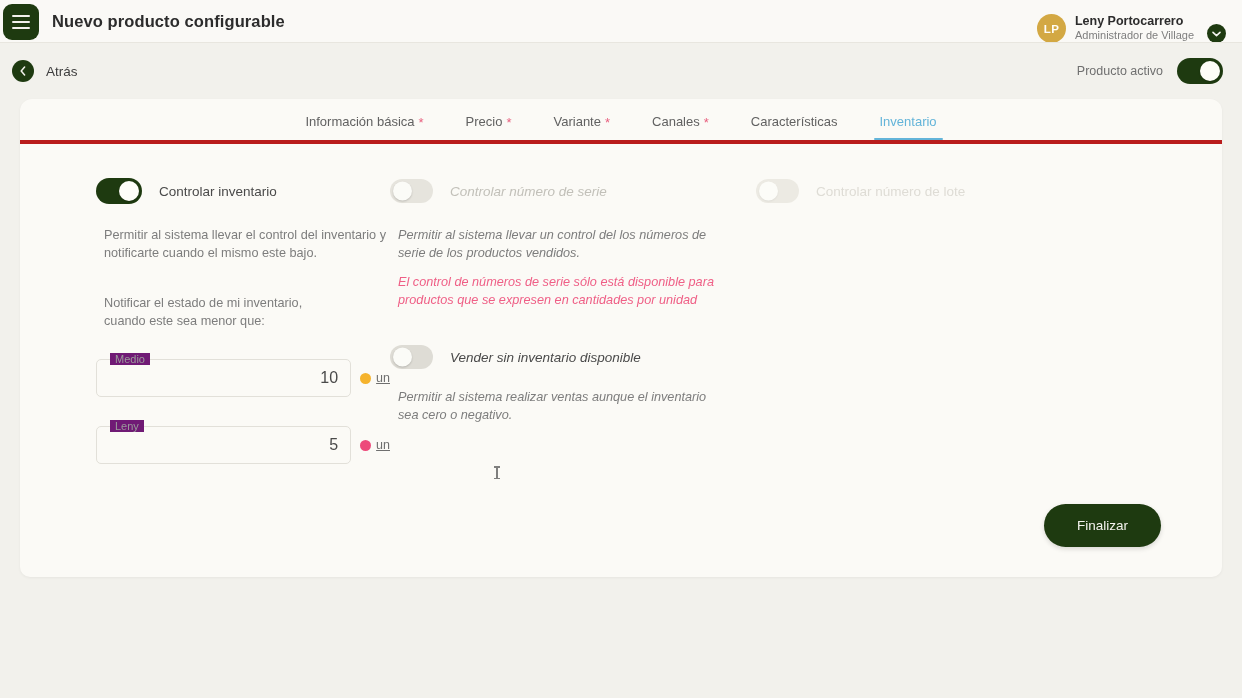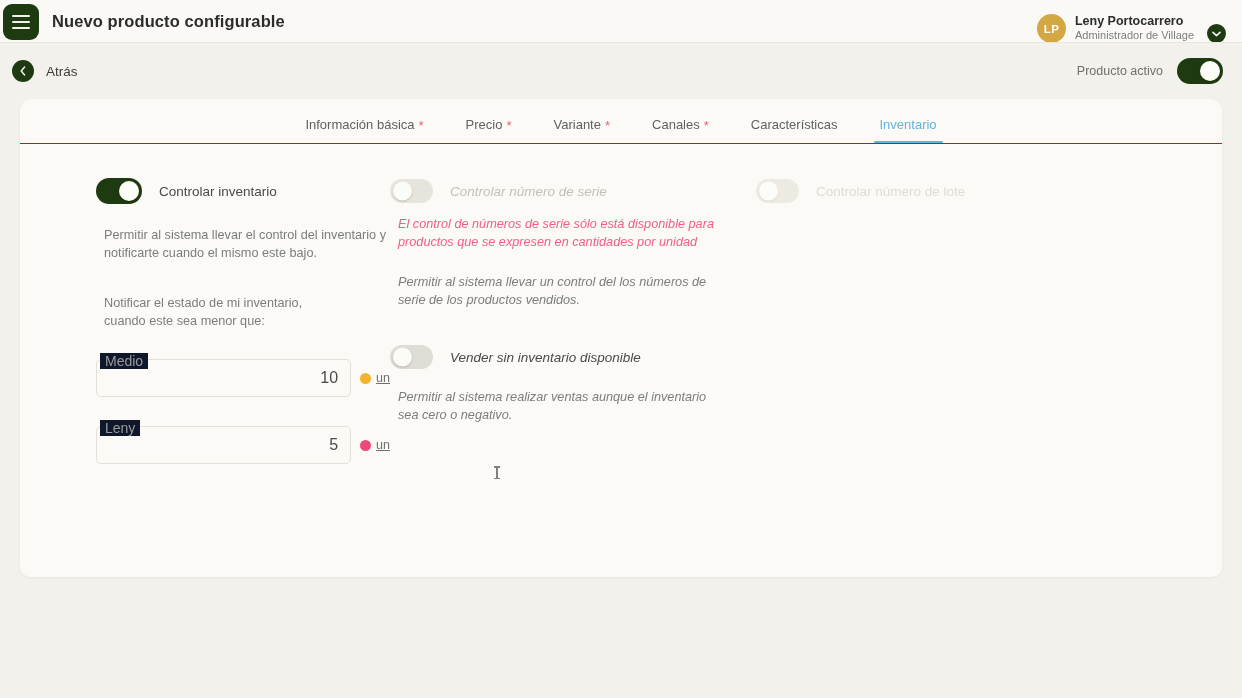--- a/index.html
+++ b/index.html
@@ -140,21 +140,21 @@
     height: 478px;
     position: relative;
     box-shadow: 0 1px 3px rgba(0,0,0,.05);
   }
   .tabs {
     height: 45px;
     display: flex;
     justify-content: center;
     align-items: flex-end;
     gap: 0;
-    border-bottom: 1px solid #b91c1c;
+    border-bottom: 4px solid #b91c1c;
   }
   .tab {
     position: relative;
     padding: 0 21px 11px;
     font-size: 13px;
     color: #616161;
     cursor: pointer;
     white-space: nowrap;
     display: flex; align-items: flex-end; gap: 4px;
   }
@@ -208,24 +208,24 @@
   .field {
     position: relative;
     width: 314px;
     height: 38px;
     border: 1px solid #e2e0d9;
     border-radius: 5px;
     background: transparent;
   }
   .field .flabel {
     position: absolute;
-    top: -7px; left: 3px;
-    background: #0f172a;
+    top: -7px; left: 13px;
+    background: #701a75;
     padding: 0 5px;
-    font-size: 14px;
+    font-size: 11px;
     color: #9b9b9b;
   }
   .field .fval {
     position: absolute;
     right: 12px; top: 50%;
     transform: translateY(-50%);
     font-size: 16px;
     color: #4a4a4a;
   }
   .unit { display: flex; align-items: center; gap: 5px; }
@@ -377,22 +377,22 @@
     </div>
 
     <div class="col-2">
       <div class="tgl-row">
         <div class="tgl md off faint">
           <div class="knob"></div>
         </div>
         <div class="tl dim">Controlar número de serie</div>
       </div>
 
+      <div class="para">Permitir al sistema llevar un control del los números de serie de los productos vendidos.</div>
       <div class="para warn">El control de números de serie sólo está disponible para productos que se expresen en cantidades por unidad</div>
-      <div class="para">Permitir al sistema llevar un control del los números de serie de los productos vendidos.</div>
 
       <div class="tgl-row" style="margin-top:35px">
         <div class="tgl md off">
           <div class="knob"></div>
         </div>
         <div class="tl">Vender sin inventario disponible</div>
       </div>
 
       <div class="para tight">Permitir al sistema realizar ventas aunque el inventario sea cero o negativo.</div>
     </div>
@@ -400,15 +400,18 @@
     <div class="col-3">
       <div class="tgl-row">
         <div class="tgl md off ghost">
           <div class="knob"></div>
         </div>
         <div class="tl ghost">Controlar número de lote</div>
       </div>
     </div>
   </div>
 
+  <div class="finish-wrap">
+    <button class="finish-btn">Finalizar</button>
+  </div>
 
   <div class="caret-artifact"></div>
 </div>
 
 </body></html>

